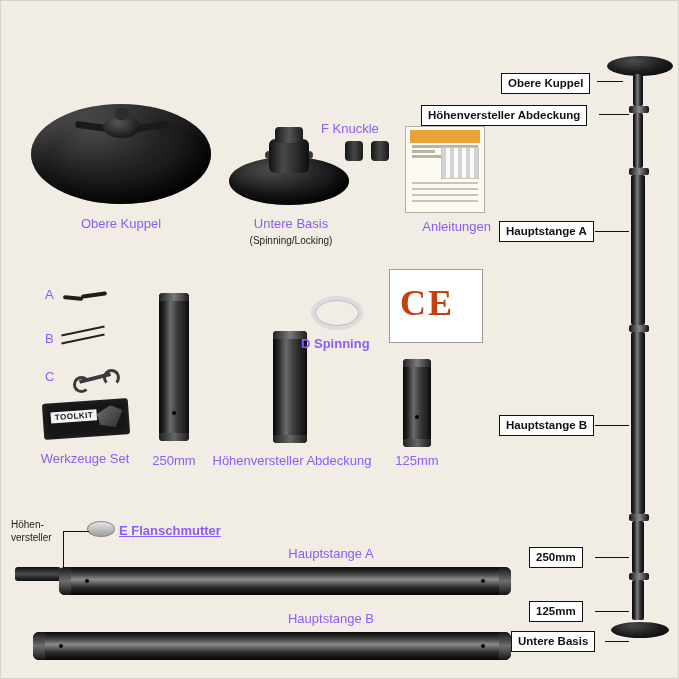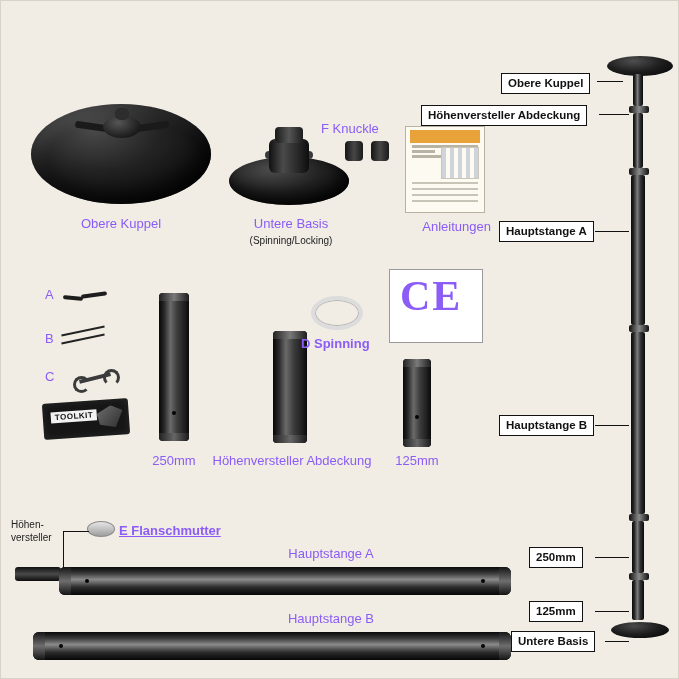--- a/index.html
+++ b/index.html
@@ -351,24 +351,24 @@
     left: 388px;
     top: 268px;
     width: 92px;
     height: 72px;
     background: #ffffff;
     border: 1px solid #9a9a9a;
   }
   .ce-box .ce-text {
     position: absolute;
     left: 10px;
-    top: 2px;
-    font-size: 42px;
+    top: 12px;
+    font-size: 36px;
     font-weight: bold;
-    color: #8b5cf6;
+    color: #c2410c;
     font-family: "Liberation Serif", serif;
     letter-spacing: 2px;
   }
 
   
   .longbar {
     position: absolute;
     height: 28px;
     border-radius: 6px;
     background: linear-gradient(to bottom, #101010 0%, #3c3c3c 22%, #8a8a8a 45%, #2e2e2e 72%, #0b0b0b 100%);
@@ -516,20 +516,21 @@
   <div class="wrench">
     <div class="bar"></div>
     <div class="head1"></div>
     <div class="head2"></div>
   </div>
 
   <div class="toolkit">
     <div class="tk-tag">TOOLKIT</div>
     <div class="tk-tool"></div>
   </div>
+  <div class="plain-label center-label" style="left:14px; top:450px; width:140px;">Werkzeuge Set</div>
 
   <div class="pipe" style="left:158px; top:292px; width:30px; height:148px;">
     <div class="cap-top"></div>
     <div class="cap-bot"></div>
     <div class="hole" style="top:118px;"></div>
   </div>
   <div class="plain-label center-label" style="left:143px; top:452px; width:60px;">250mm</div>
 
   <div class="pipe" style="left:272px; top:330px; width:34px; height:112px;">
     <div class="cap-top"></div>

